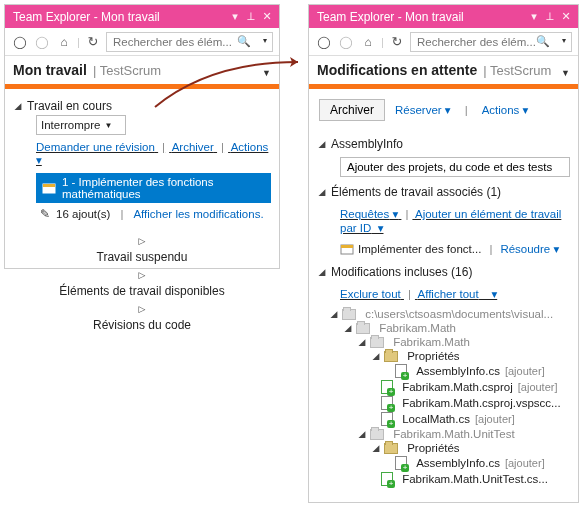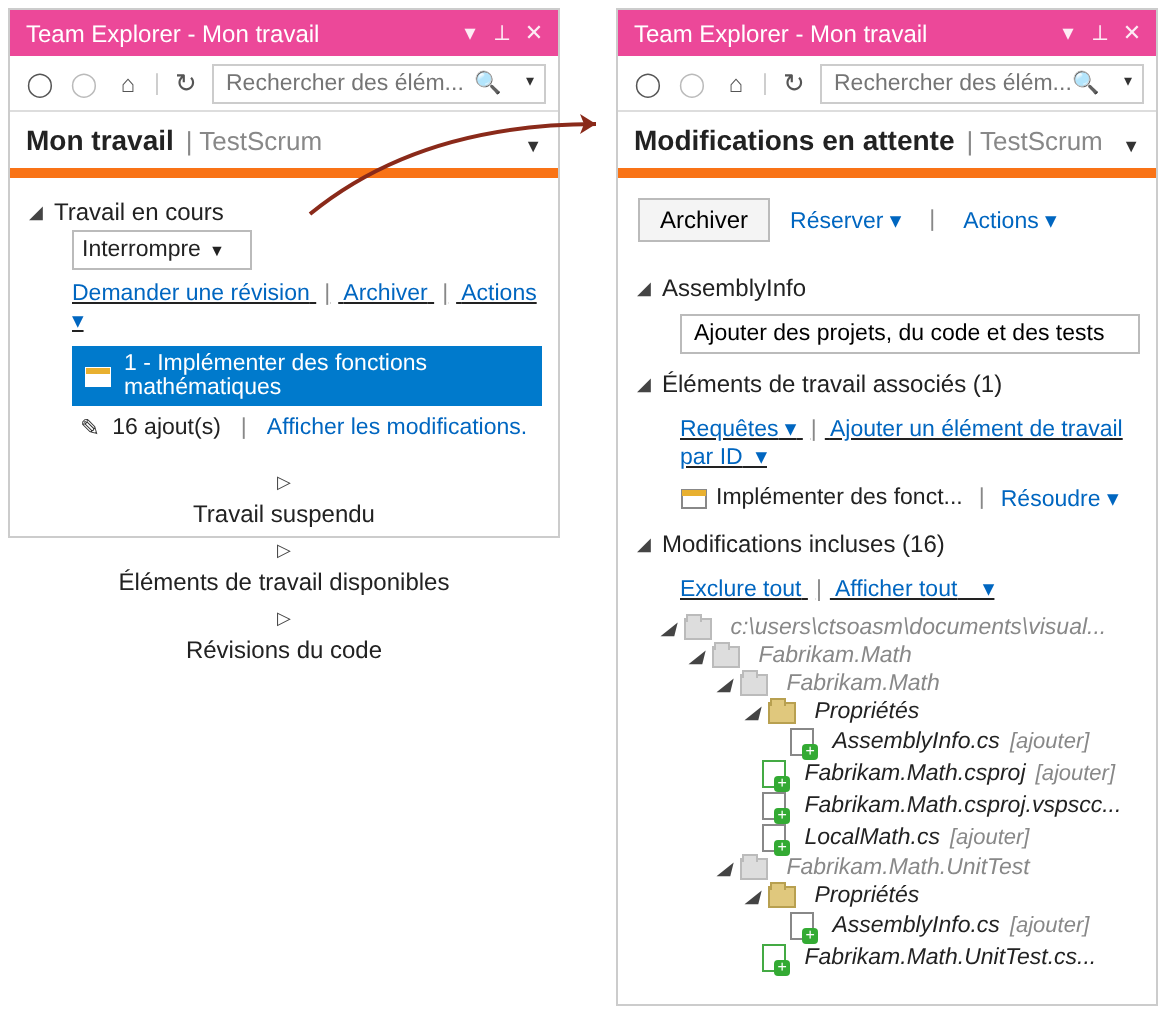--- a/index.html
+++ b/index.html
@@ -37,21 +37,21 @@
   .wiicon { width: 14px; height: 14px; display: inline-block; }
   .wiicon svg { width: 14px; height: 14px; }
   .editrow { display: flex; align-items: center; gap: 6px; margin-top: 4px; padding-left: 4px; }
   .editicon { font-size: 12px; color: #333; }
   .simplelist { padding: 2px 0; }
   .simplelist .li { display: flex; align-items: center; gap: 4px; padding: 3px 2px; font-size: 12px; flex-direction: column; }
   .btn { border: 1px solid #bbb; background: #f4f4f4; padding: 3px 10px; font-size: 12px; }
   .actions { display: flex; align-items: center; gap: 10px; padding: 6px 4px 10px 4px; }
   .txtinput { width: 100%; border: 1px solid #bbb; padding: 3px 6px; font-size: 11.5px; }
   .tree { font-size: 11.5px; }
-  .tree .node { display: flex; align-items: center; gap: 3px; padding: 1px 0; white-space: nowrap; font-style: italic; }
+  .tree .node { display: flex; align-items: center; gap: 3px; padding: 1px 0; white-space: nowrap; }
   .folder { width: 14px; height: 11px; background: #e0c87d; border: 1px solid #b8a050; display: inline-block; position: relative; }
   .folder::before { content:""; position:absolute; top:-3px; left:0; width:6px; height:3px; background:#e0c87d; border:1px solid #b8a050; border-bottom:none; }
   .folder.dim { background:#ddd; border-color:#bbb; }
   .folder.dim::before { background:#ddd; border-color:#bbb; }
   .cs { width: 12px; height: 14px; border: 1px solid #888; background: #fff; display: inline-block; position: relative; }
   .cs.green { border-color: #4a4; }
   .add { position:absolute; right:-3px; bottom:-3px; width:8px; height:8px; background:#3a3; color:#fff; font-size:8px; line-height:8px; text-align:center; border-radius:2px; }
   .tag { color: #888; margin-left: 2px; font-size: 11px; }
   .dim { color: #888; }
   .arrow { position: absolute; left: 150px; top: 52px; width: 160px; height: 60px; pointer-events: none; }

